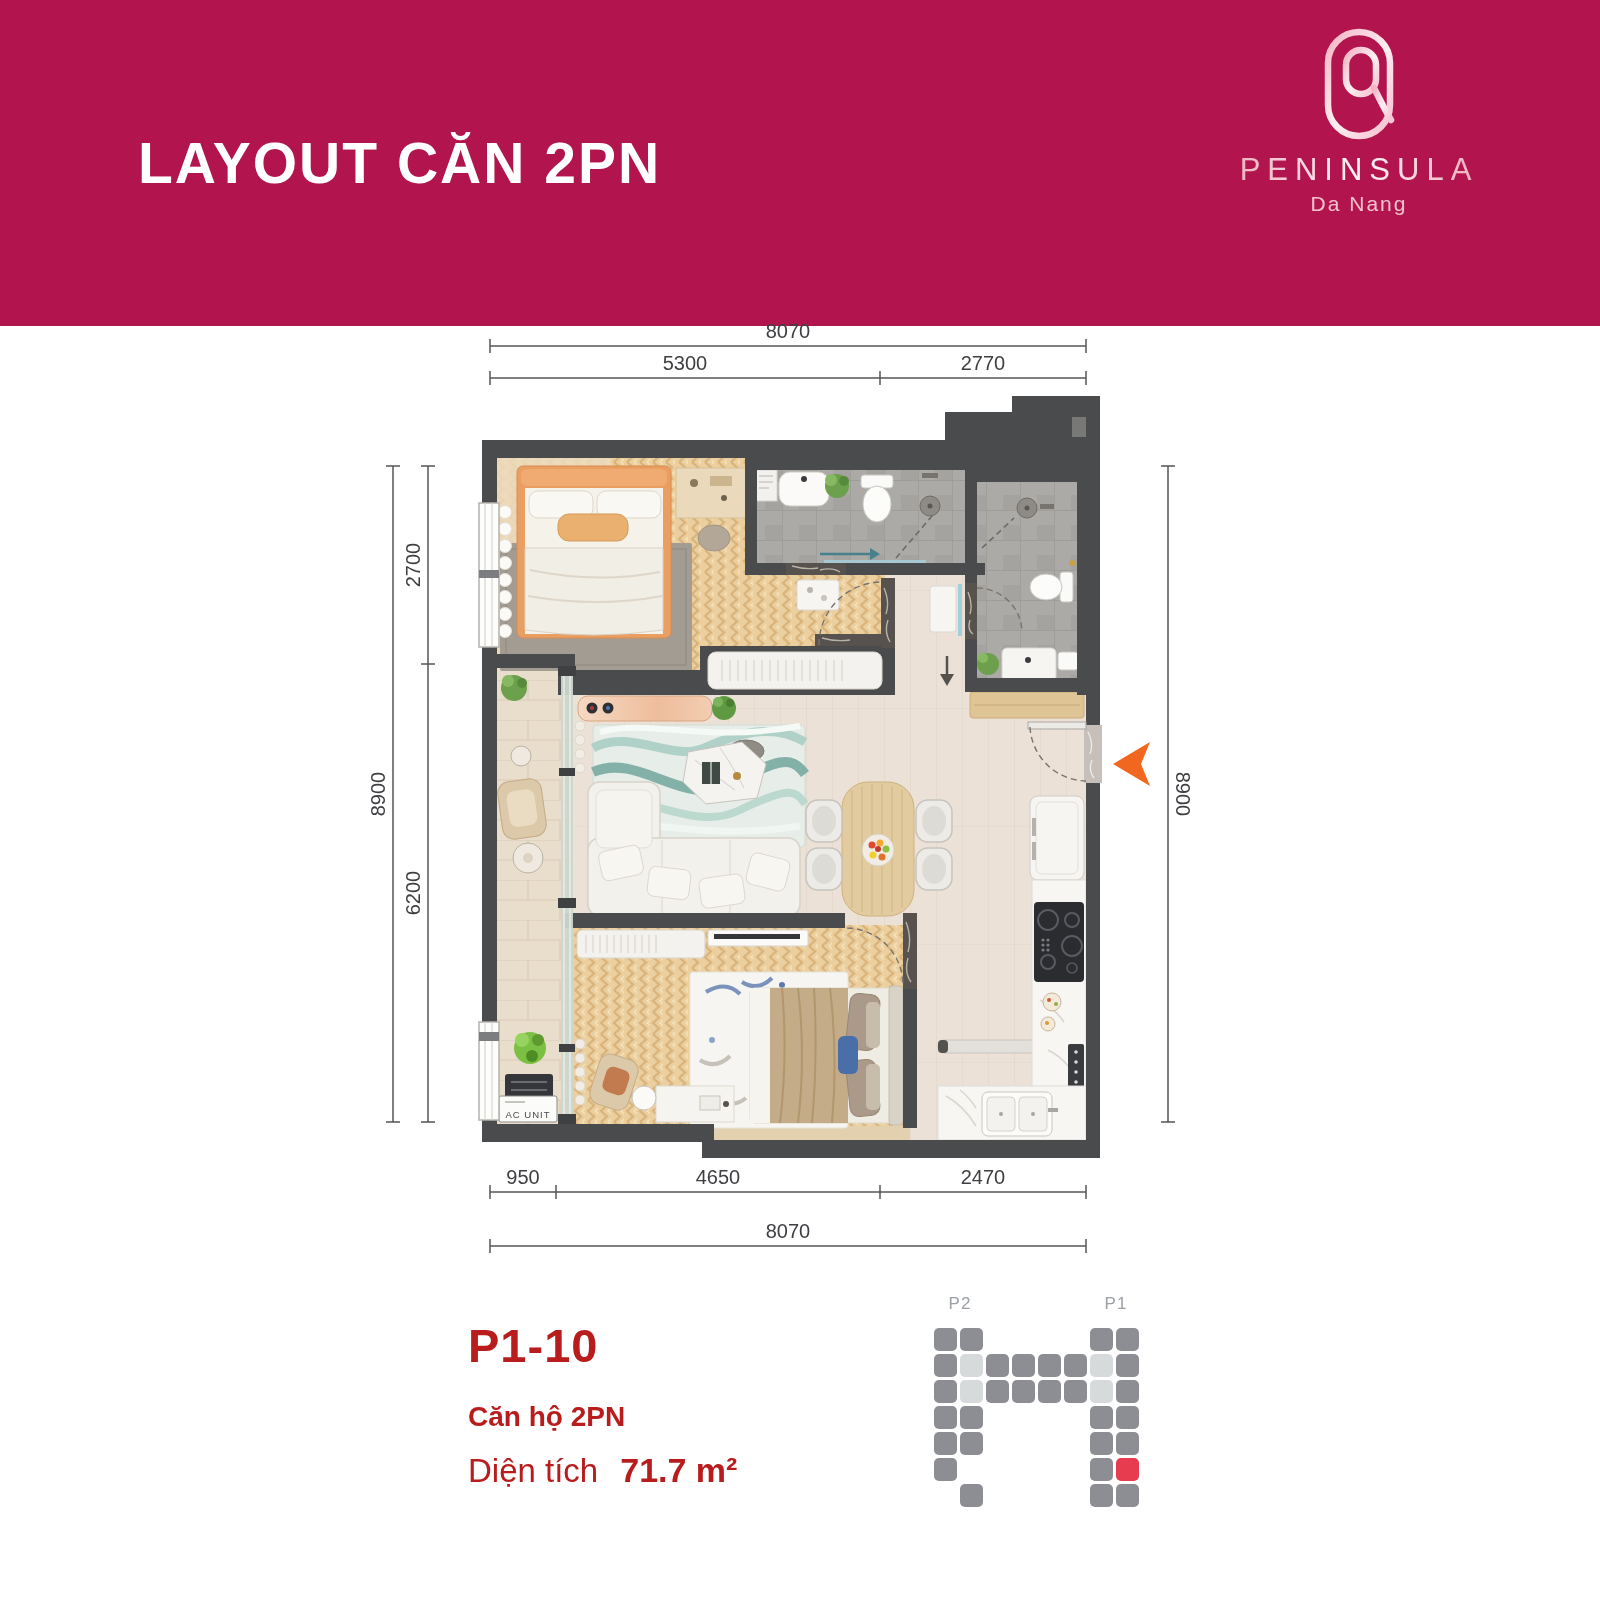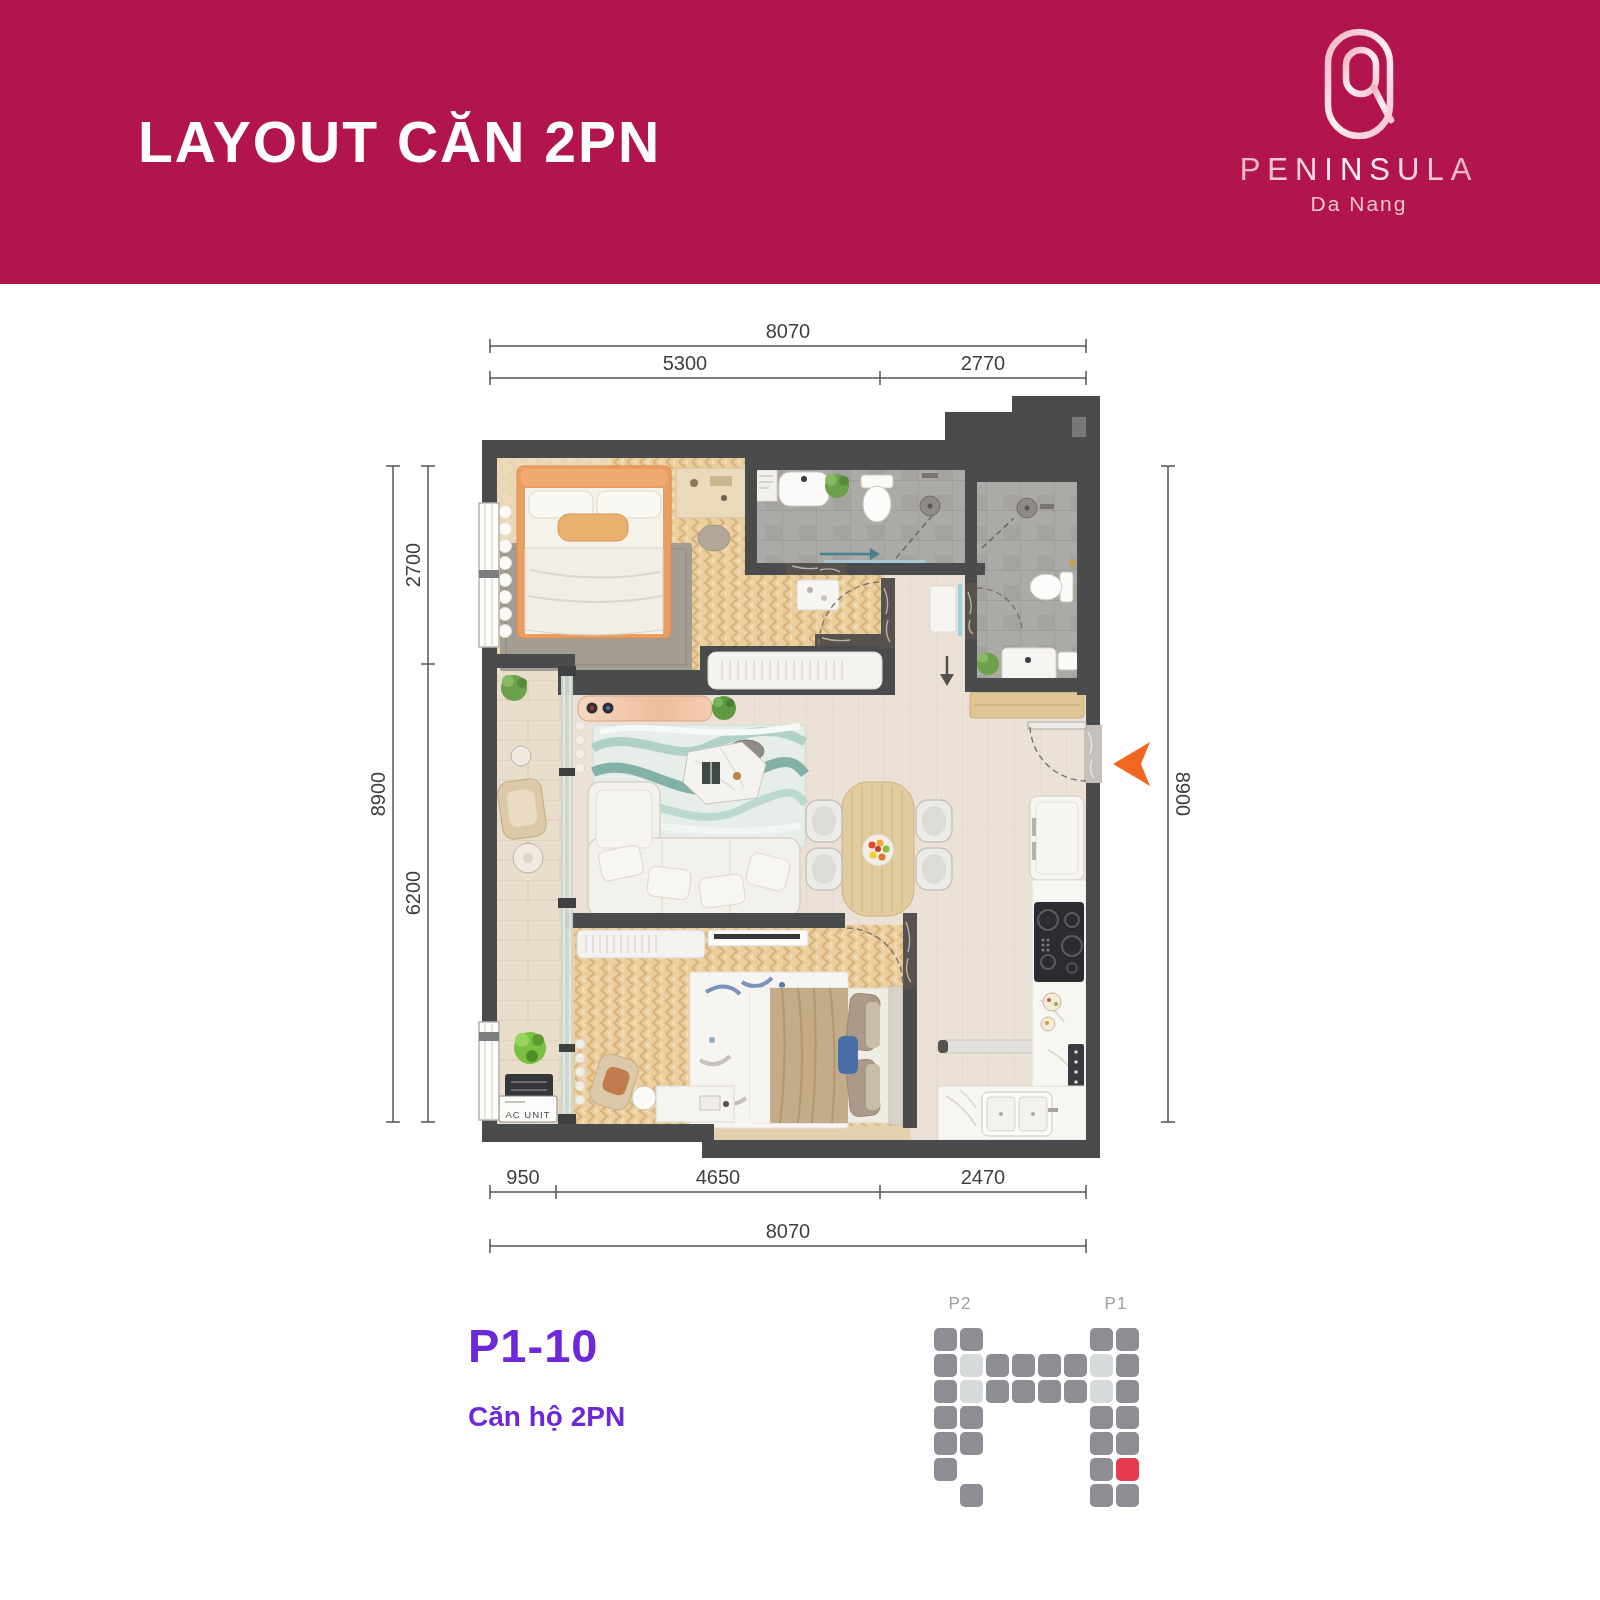--- a/index.html
+++ b/index.html
@@ -1,30 +1,30 @@
 <!DOCTYPE html>
 <html><head>
 <meta charset="utf-8">
 <style>
   html,body{margin:0;padding:0}
   body{
     position:relative;width:1600px;height:1600px;background:#ffffff;
     font-family:"Liberation Sans",sans-serif;overflow:hidden;
   }
   
-  .banner{position:absolute;left:0;top:0;width:1600px;height:284px;background:#b2154d}
+  .banner{position:absolute;left:0;top:0;width:1600px;height:326px;background:#b2154d}
   .banner h1{
     position:absolute;left:138px;top:50%;transform:translateY(-50%);
     margin:0;color:#ffffff;font-size:57px;font-weight:700;letter-spacing:2px;white-space:nowrap;
   }
   .logo-svg{position:absolute;left:1225px;top:18px;width:270px;height:225px}
   
   .plan-svg{position:absolute;left:360px;top:320px;width:850px;height:950px}
   
-  .info{position:absolute;left:468px;top:1318px;color:#6d28d9}
+  .info{position:absolute;left:468px;top:1318px;color:#b91c1c}
   .info .code{margin:0;font-size:47px;font-weight:800;letter-spacing:1px}
   .info .type{margin:28px 0 0 0;font-size:28px;font-weight:700}
   .info .area{margin:18px 0 0 0;font-size:33px;font-weight:400}
   .info .area b{font-weight:700;margin-left:22px;font-size:34px}
   
   .minimap{position:absolute;left:12px;top:0;width:1600px;height:1600px;pointer-events:none}
   .mm-label{position:absolute;top:1294px;transform:translateX(-50%);
     font-size:17px;color:#9aa0a6;letter-spacing:1px}
   .mm-cell{position:absolute}
 </style>
@@ -467,20 +467,23 @@
     <text x="983" y="1184">2470</text>
     <text x="788" y="1238">8070</text>
   </g>
 
   <path d="M1113 764 L1150 742 L1141 764 L1150 786 Z" fill="#f2671f"></path>
 </svg>
 
 <div class="info">
   <p class="code">P1-10</p>
   <p class="type">Căn hộ 2PN</p>
+  <p class="area">
+    <span>Diện tích</span><b>71.7 m²</b>
+  </p>
 </div>
 
 <div class="minimap">
   <span class="mm-label" style="left:948px">P2</span>
   <span class="mm-label" style="left:1104px">P1</span>
   <div>
       <div class="mm-cell" style="left: 922px; top: 1328px; width: 23px; height: 23px; border-radius: 5px; background: rgb(141, 141, 148);"></div>
       <div class="mm-cell" style="left: 922px; top: 1354px; width: 23px; height: 23px; border-radius: 5px; background: rgb(141, 141, 148);"></div>
       <div class="mm-cell" style="left: 922px; top: 1380px; width: 23px; height: 23px; border-radius: 5px; background: rgb(141, 141, 148);"></div>
       <div class="mm-cell" style="left: 922px; top: 1406px; width: 23px; height: 23px; border-radius: 5px; background: rgb(141, 141, 148);"></div>

